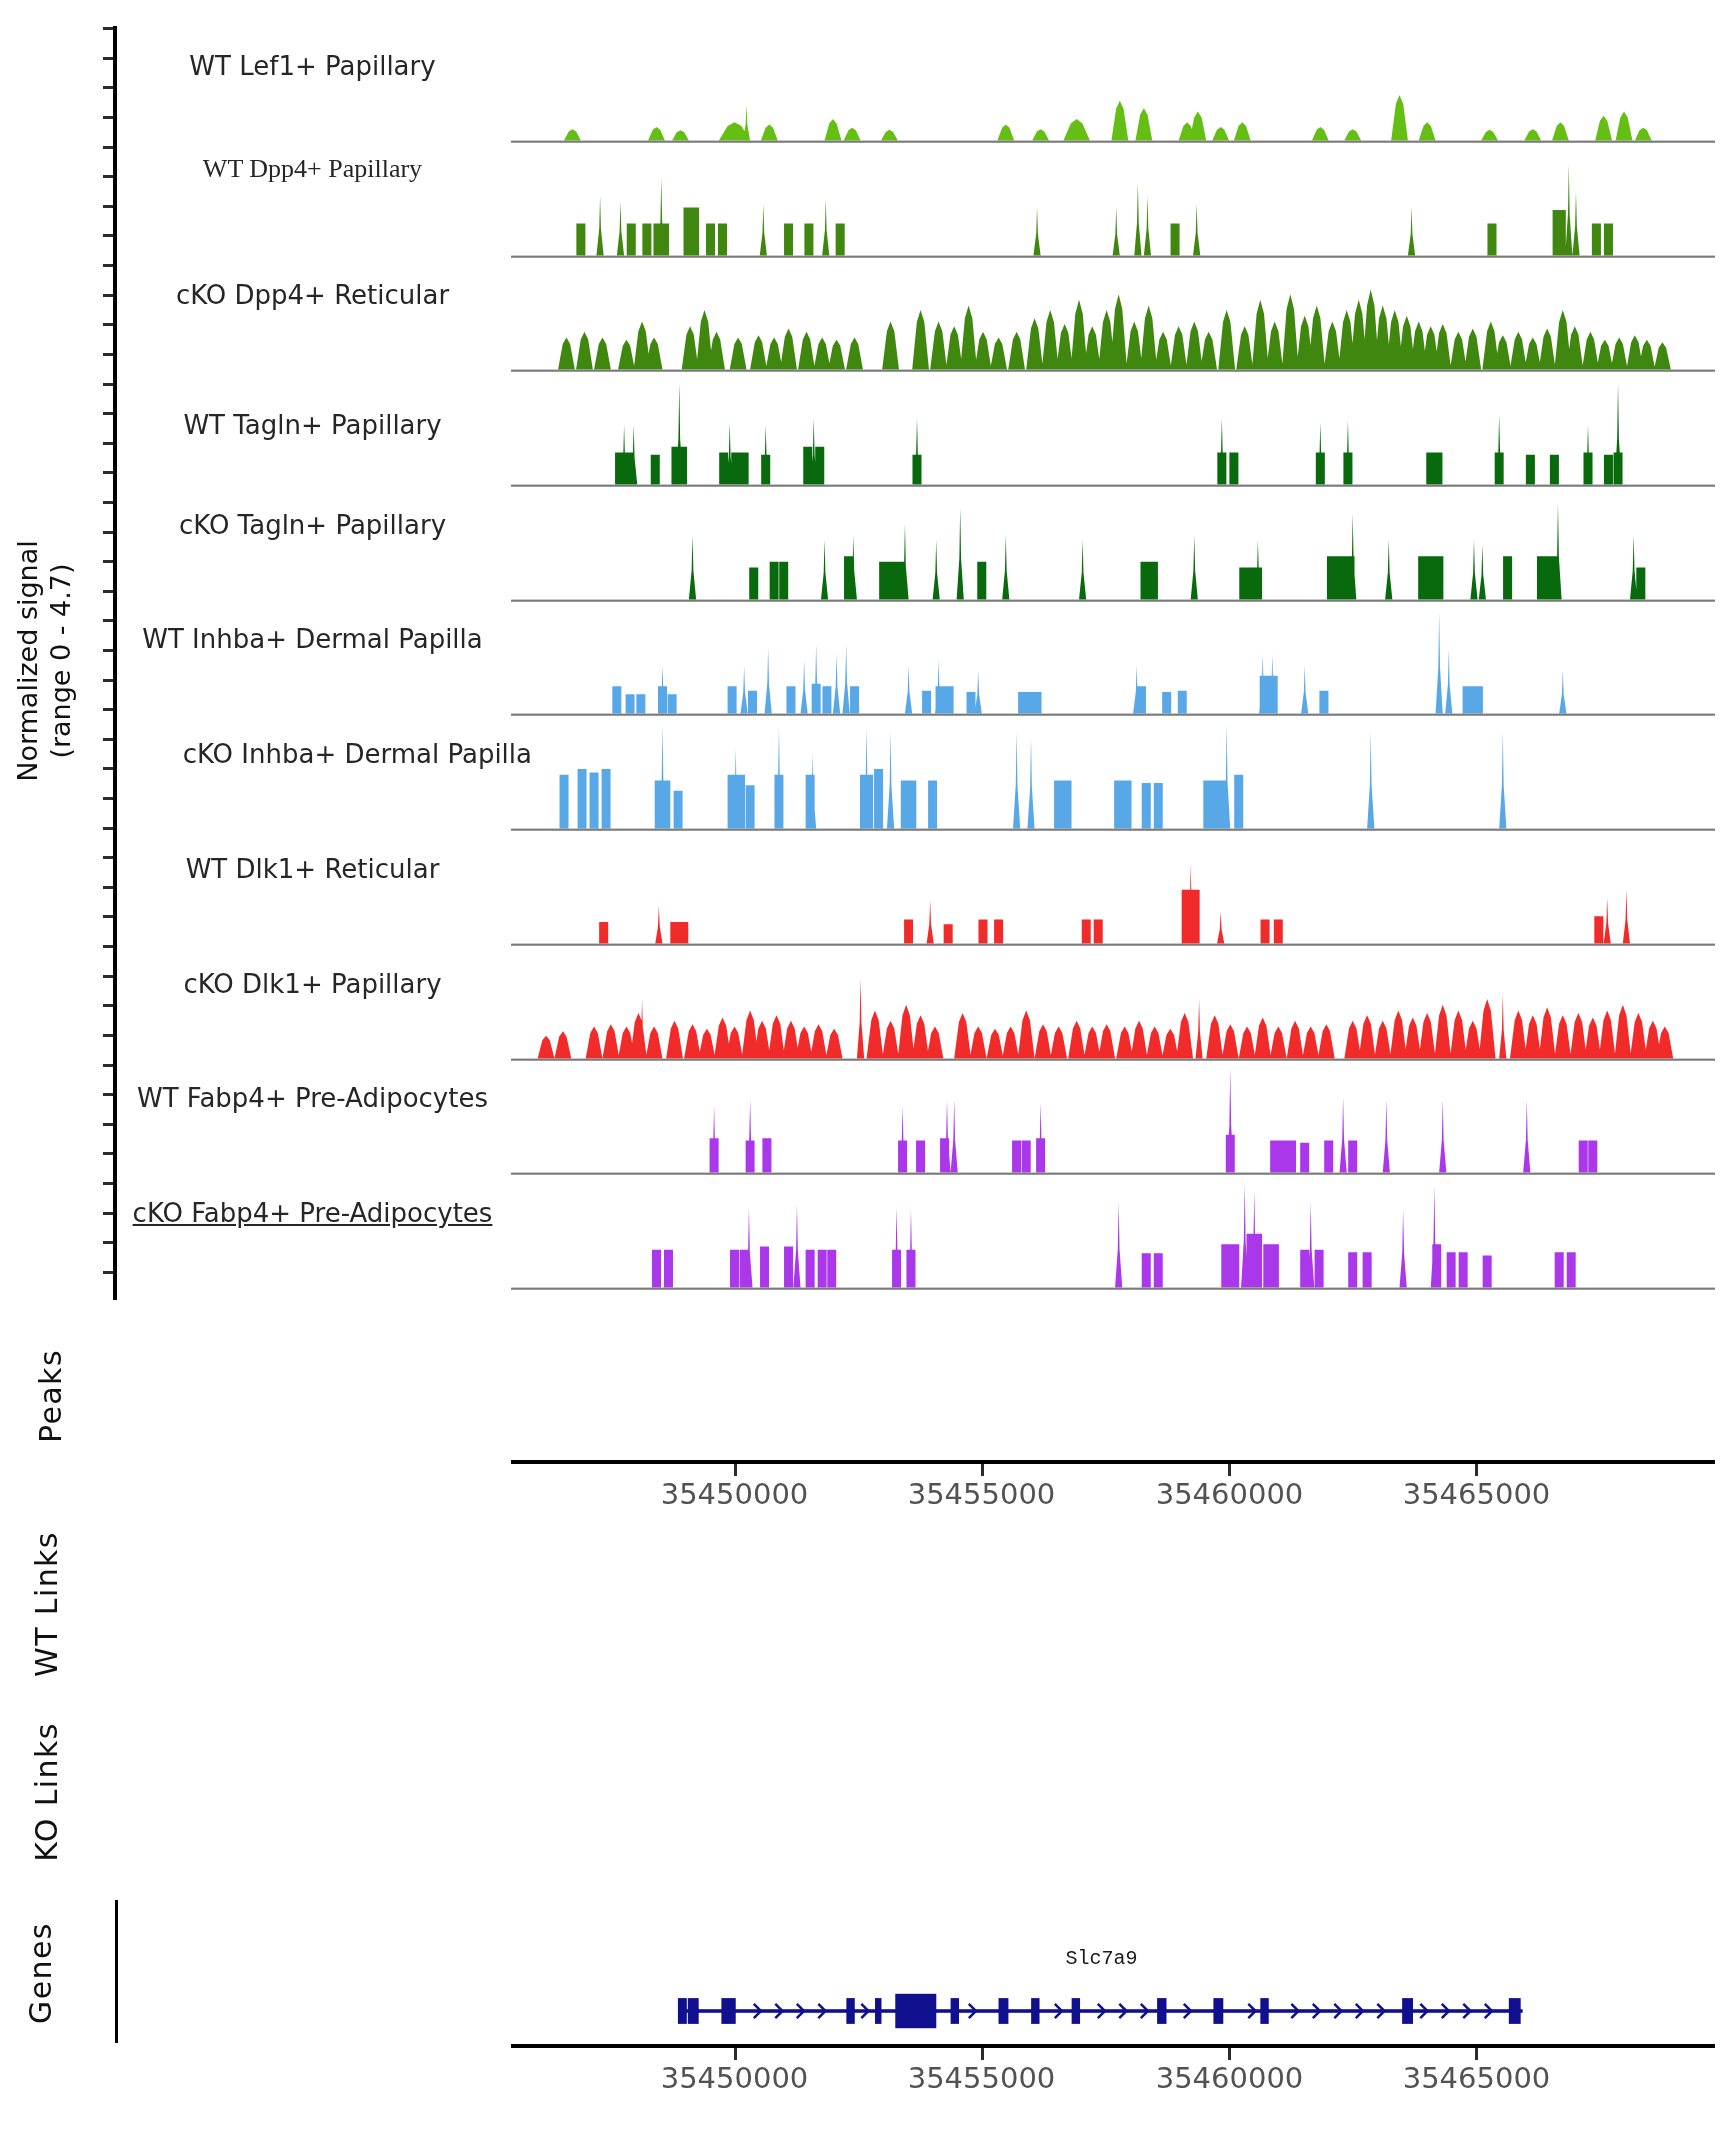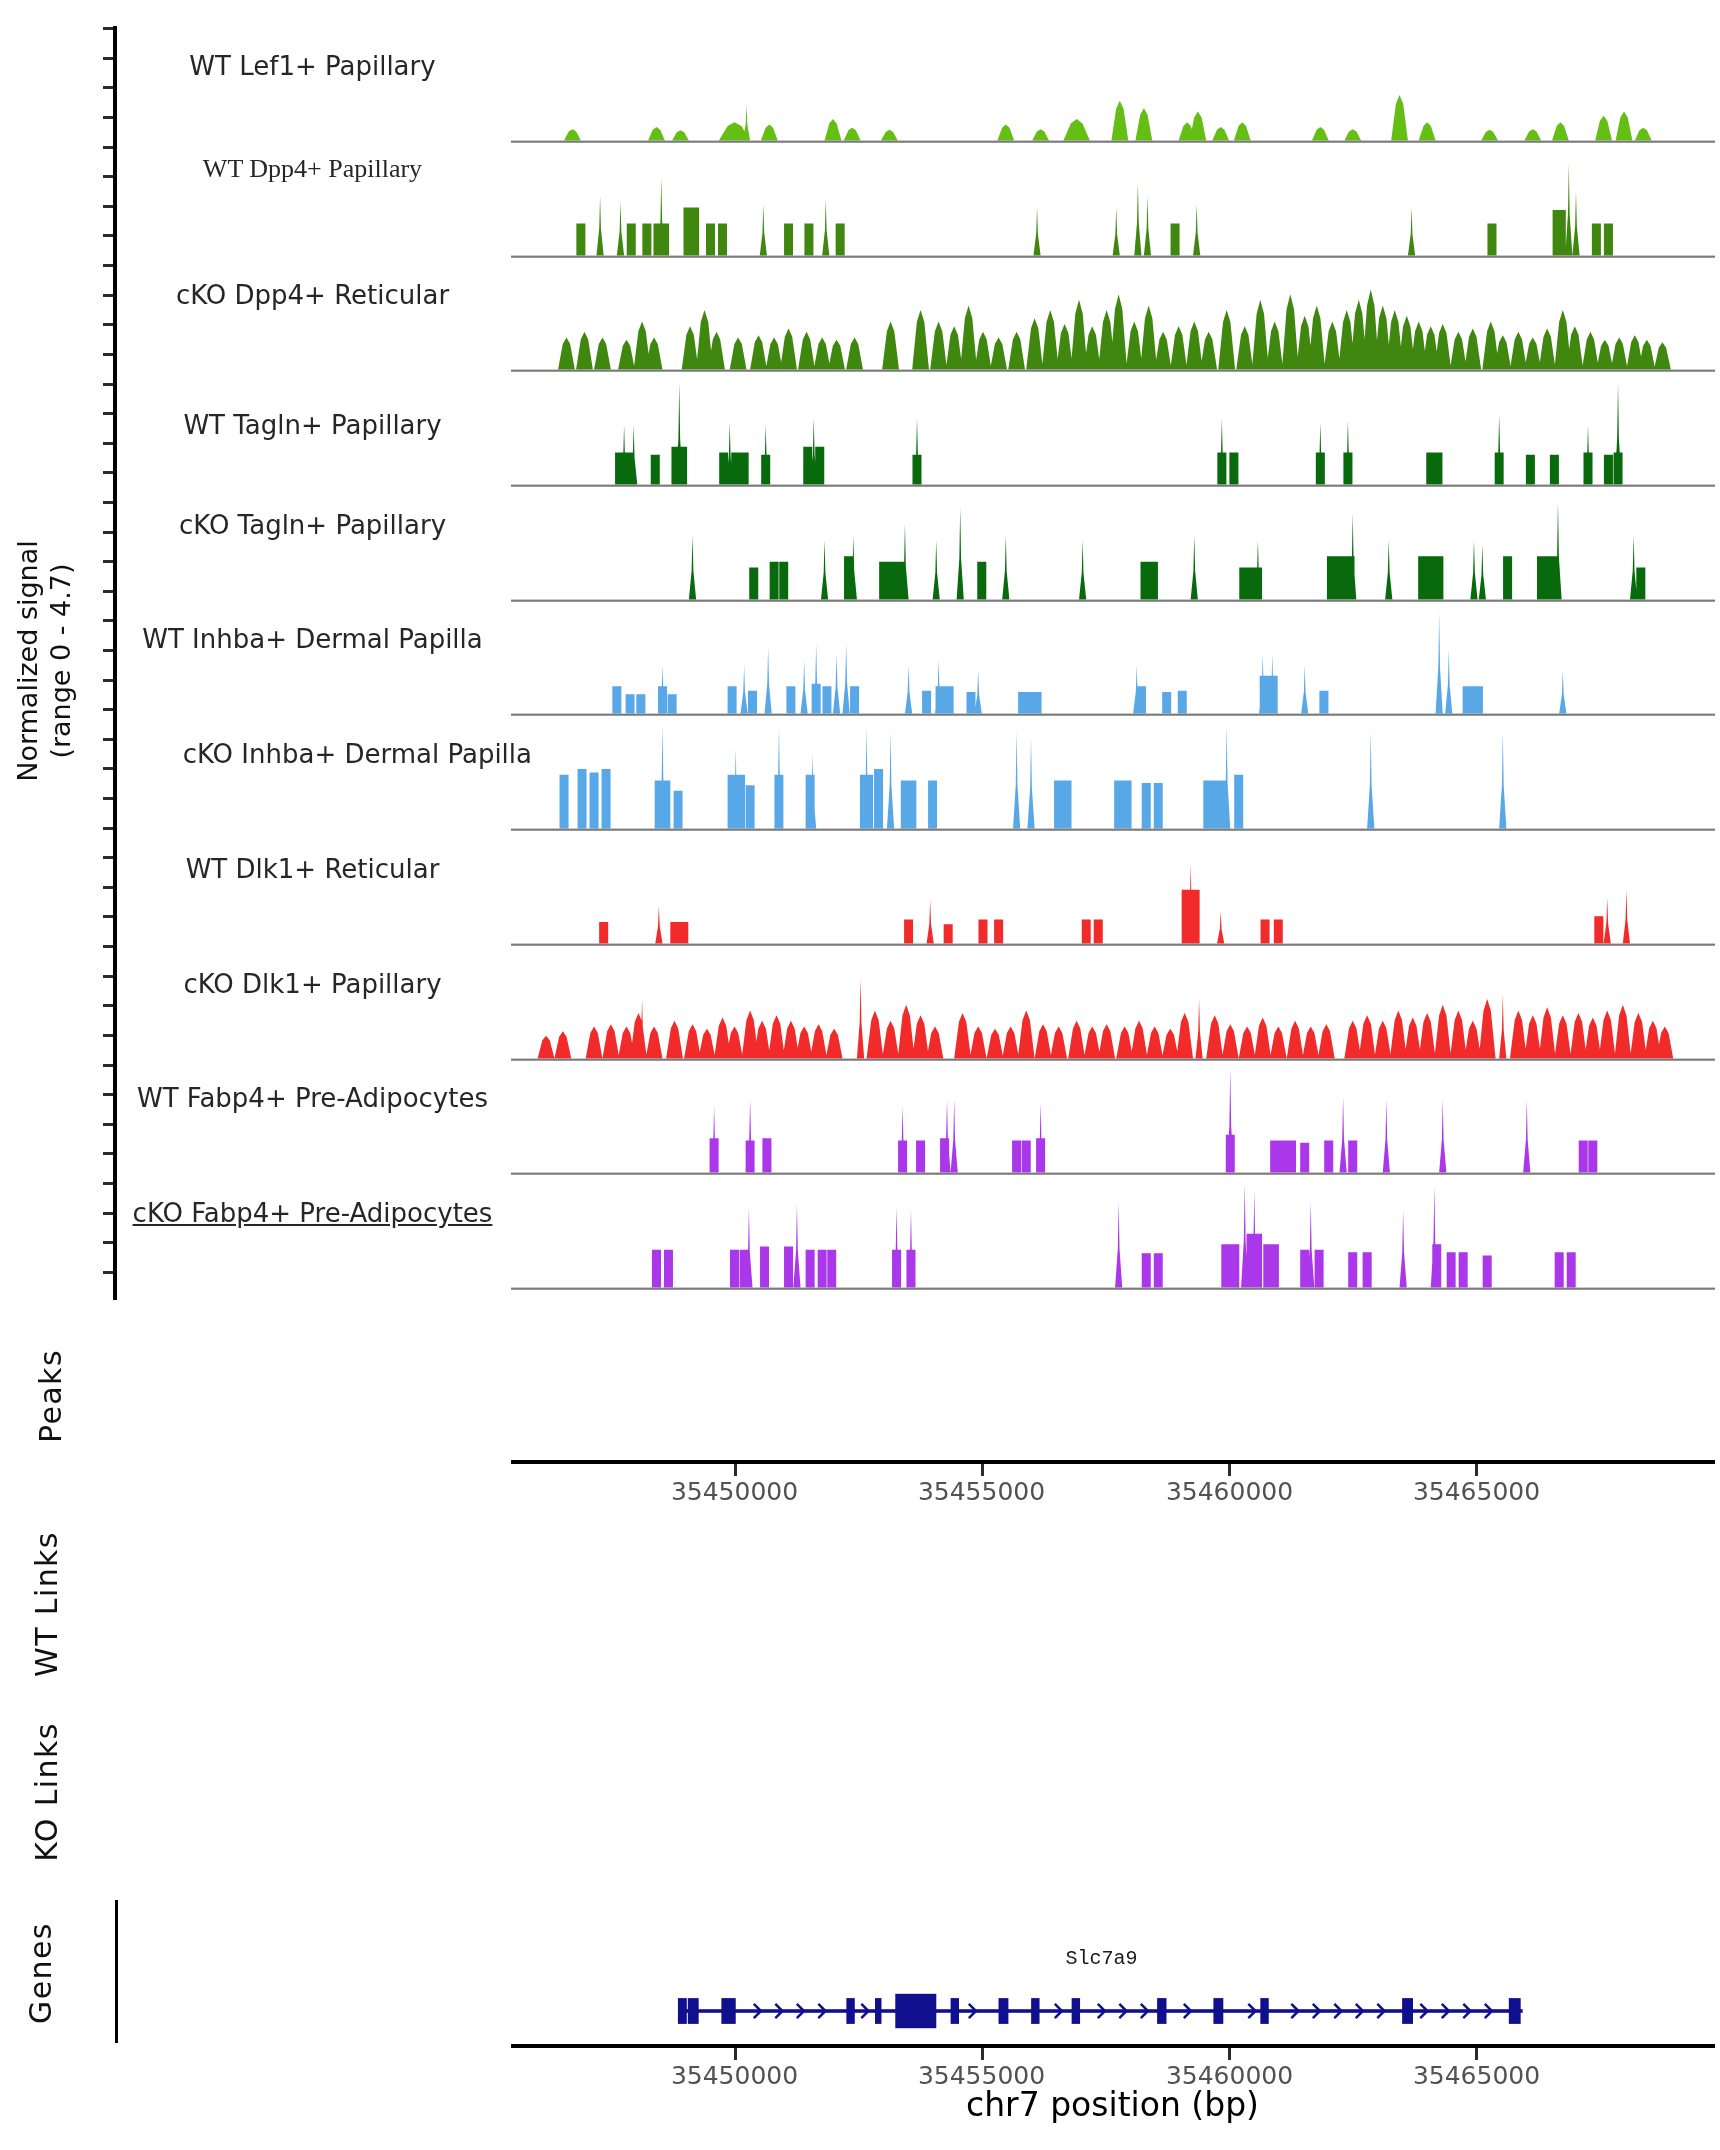--- a/index.html
+++ b/index.html
@@ -3,21 +3,21 @@
 <meta charset="utf-8">
 <style>
   html,body{margin:0;padding:0;background:#ffffff;width:1721px;height:2151px;
     font-family:"DejaVu Sans","Liberation Sans",sans-serif;}
   #canvas{position:relative;width:1721px;height:2151px;background:#fff;overflow:hidden;}
   .abs{position:absolute;}
   .rot{transform:translate(-50%,-50%) rotate(-90deg);transform-origin:center;white-space:nowrap;}
   .section-label{font-size:30px;color:#111;letter-spacing:1.4px;}
   .ylabel{font-size:27px;color:#111;text-align:center;line-height:33px;}
   .track-label{font-size:26px;color:#262626;text-align:center;white-space:nowrap;}
-  .tick-label{font-size:25px;color:#525252;text-align:center;}
+  .tick-label{font-size:29px;color:#525252;text-align:center;}
   .xlabel{font-size:33px;color:#000;text-align:center;white-space:nowrap;}
   .gene-name{font-size:20px;color:#1a1a1a;text-align:center;font-family:Liberation Mono, monospace;}
   .axis-line{background:#000;}
   .vtick{background:#2b2b2b;}
   svg{display:block;}
 </style>
 </head>
 <body>
 
 <div id="canvas">
@@ -199,16 +199,15 @@
       <div class="abs" style="left: 734px; top: 2048px; width: 2.9px; height: 11.5px; background: rgb(43, 43, 43);"></div>
       <div class="abs tick-label" style="left: 627px; top: 2061px; width: 215px;">35450000</div>
       <div class="abs" style="left: 981px; top: 2048px; width: 2.9px; height: 11.5px; background: rgb(43, 43, 43);"></div>
       <div class="abs tick-label" style="left: 874px; top: 2061px; width: 215px;">35455000</div>
       <div class="abs" style="left: 1228px; top: 2048px; width: 2.9px; height: 11.5px; background: rgb(43, 43, 43);"></div>
       <div class="abs tick-label" style="left: 1122px; top: 2061px; width: 215px;">35460000</div>
       <div class="abs" style="left: 1475px; top: 2048px; width: 2.9px; height: 11.5px; background: rgb(43, 43, 43);"></div>
       <div class="abs tick-label" style="left: 1369px; top: 2061px; width: 215px;">35465000</div>
     </div>
 
-  <div class="abs xlabel" style="left:754px;top:2085px;width:717px;">chr7 position (bp)</div>
 
 </div>
 
 
 </body></html>

